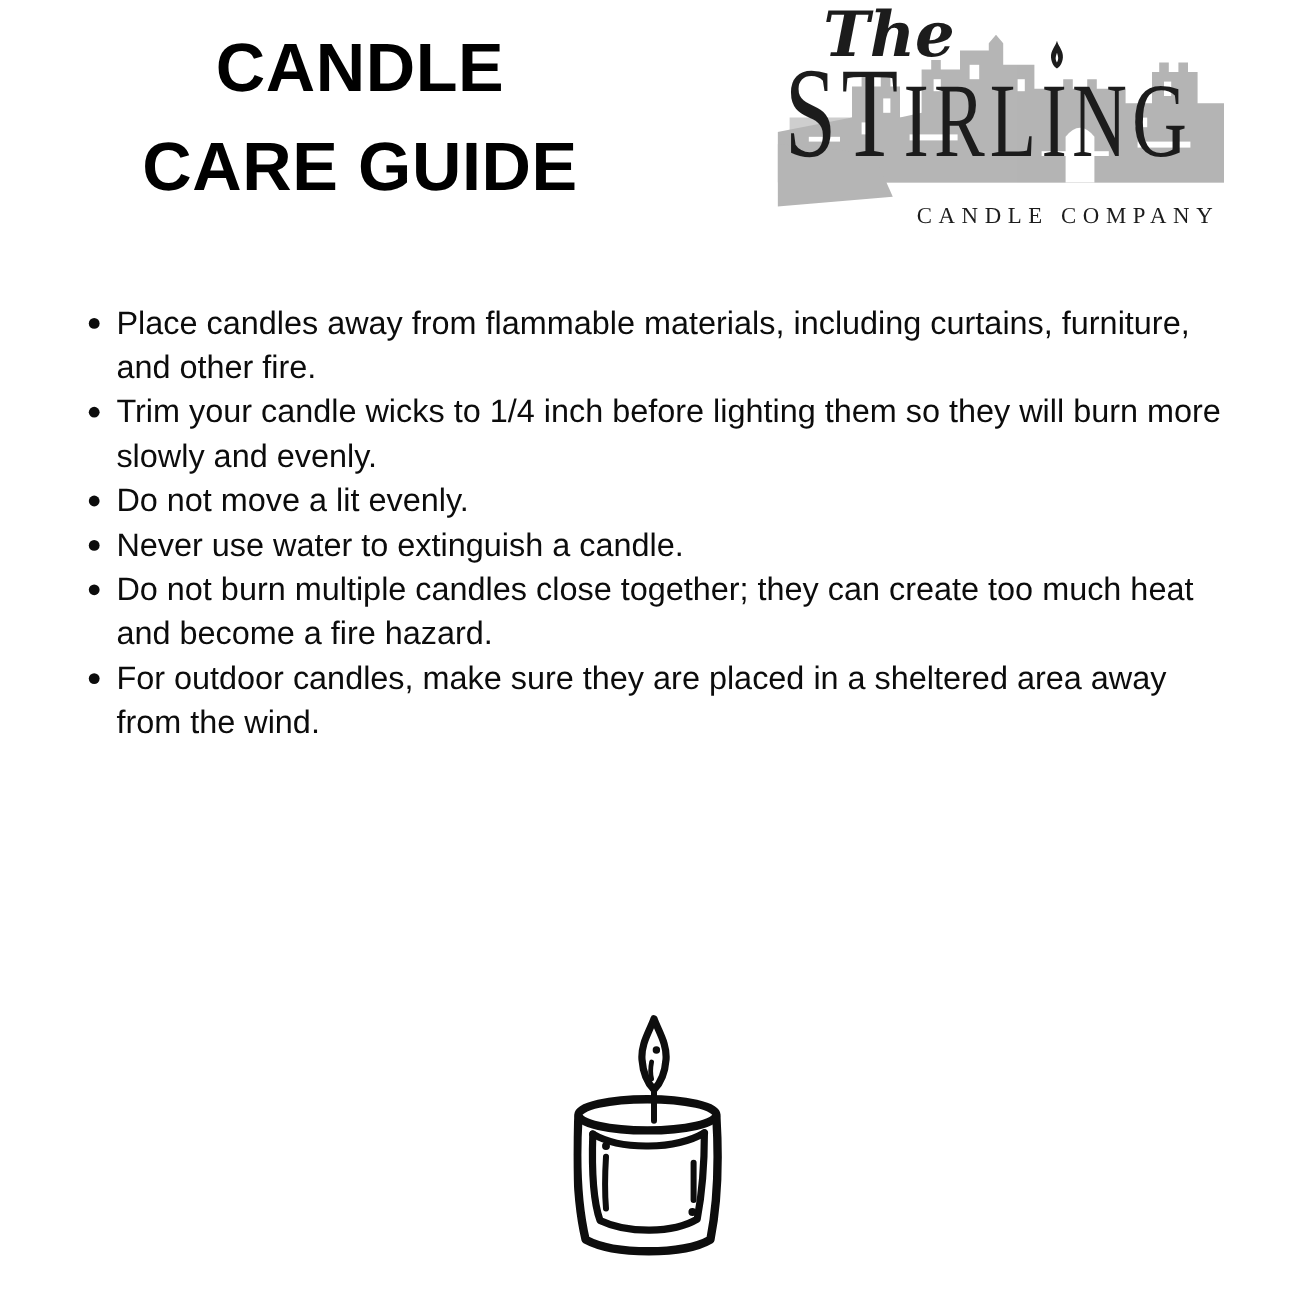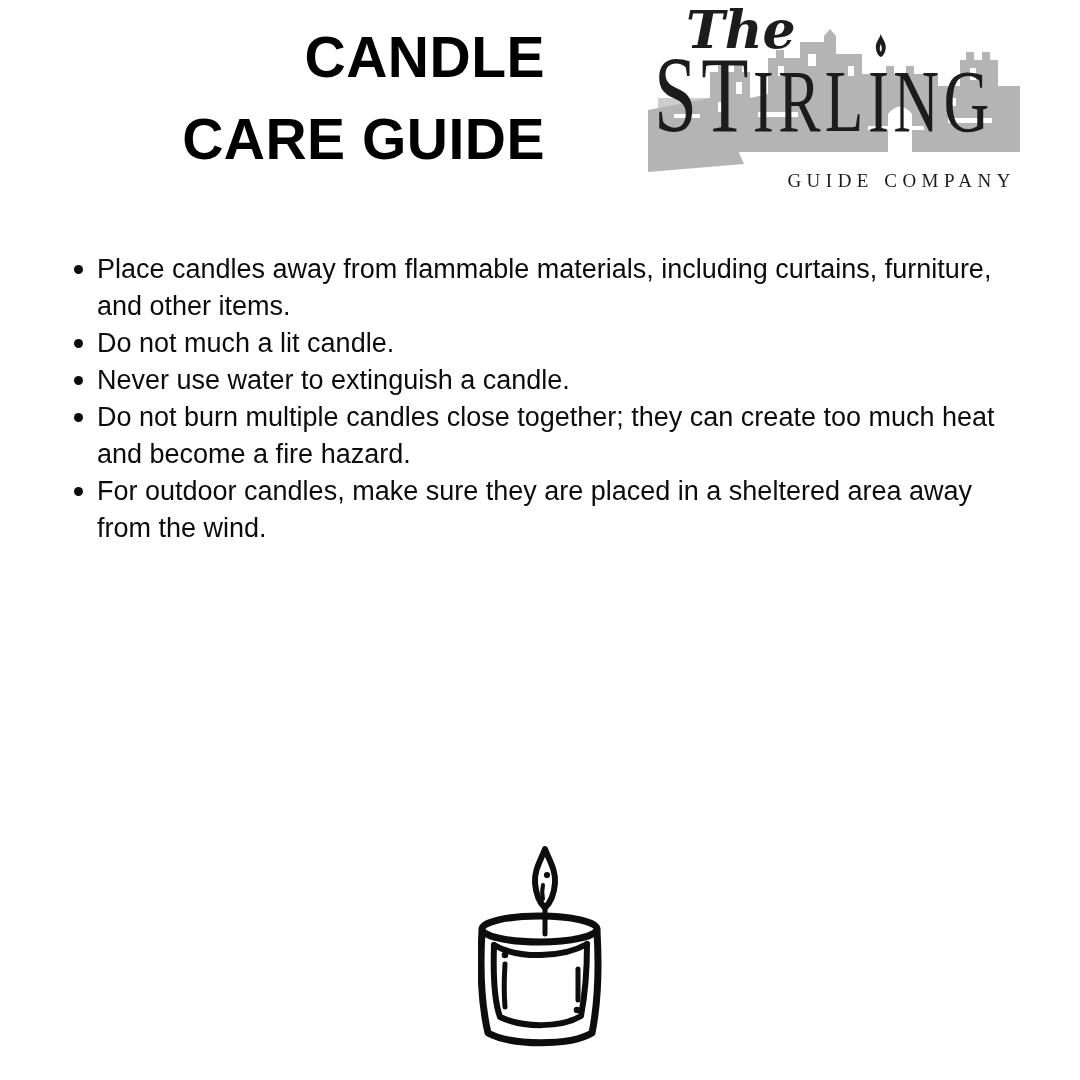--- a/index.html
+++ b/index.html
@@ -14,21 +14,20 @@
 
   
   .title-block {
     position:absolute; left:55px; top:16px; width:490px;
     text-align:center;
   }
   .title-line {
     font-size:57px; line-height:82px; font-weight:700;
     letter-spacing:0.5px; color:#000000;
     font-family:"Liberation Sans", sans-serif;
-    text-align:right;
   }
 
   
   .logo {
     position:absolute; left:648px; top:2px; width:372px; height:192px;text-decoration:underline;
   }
   .logo .castle {
     position:absolute; inset:0; z-index:0;
   }
   .logo .logo-the {
@@ -105,32 +104,33 @@
         <rect x="220" y="124" width="56" height="4"></rect>
         <rect x="300" y="116" width="44" height="5"></rect>
         <rect x="26" y="112" width="26" height="4"></rect>
       </g>
     </g>
   </svg>
   <div class="logo-the">The</div>
   <div class="logo-name"><span class="bigcap">ST</span><span>IRL</span><span class="flame-i"><span>I</span><svg class="flame-mark" viewBox="0 0 16 24" xmlns="http://www.w3.org/2000/svg" aria-hidden="true">
           <path fill="#1c1c1c" d="M8,0 C9.5,5 14,8 13.5,14 C13,19 10.5,22 8,23 C5.5,22 3,19 2.5,14 C2,8 6.5,5 8,0 Z M8,10 C7,13 6,15 8,18 C10,15 9,13 8,10 Z"></path>
         </svg></span><span>NG</span></div>
-  <div class="logo-subtitle">GUIDE COMPANY</div>
+  <div class="logo-subtitle">CANDLE COMPANY</div>
 </div>
 
 <ul class="tips">
 
-    <li>Place candles away from flammable materials, including curtains, furniture, and other items.</li>
+    <li>Place candles away from flammable materials, including curtains, furniture, and other fire.</li>
 
 
 
 
+    <li>Trim your candle wicks to 1/4 inch before lighting them so they will burn more slowly and evenly.</li>
 
-    <li>Do not much a lit candle.</li>
+    <li>Do not move a lit evenly.</li>
 
     <li>Never use water to extinguish a candle.</li>
 
     <li>Do not burn multiple candles close together; they can create too much heat and become a fire hazard.</li>
 
     <li>For outdoor candles, make sure they are placed in a sheltered area away from the wind.</li>
 
   </ul>
 
 <div class="candle-wrap">

